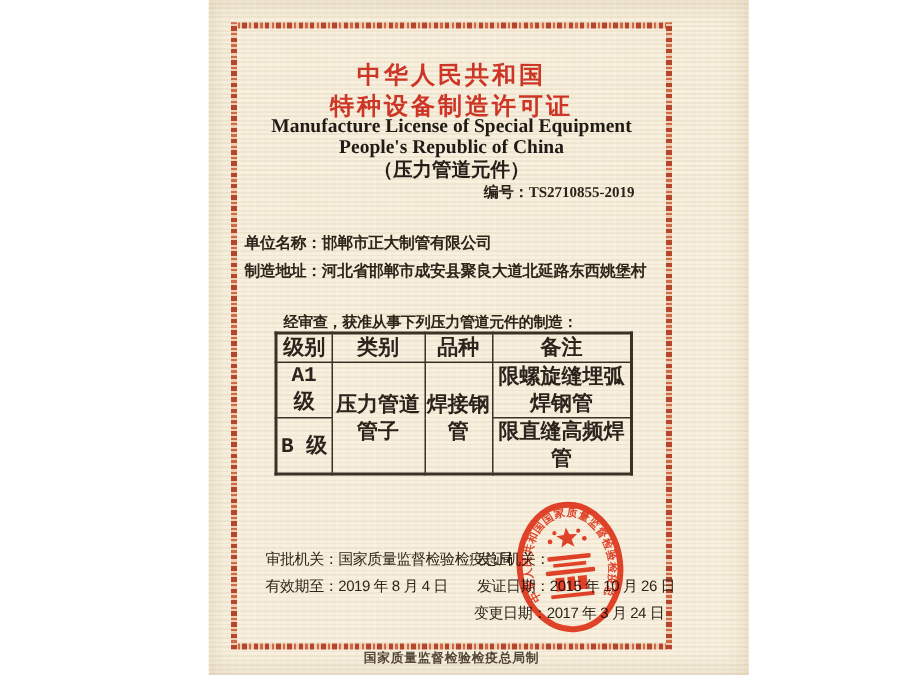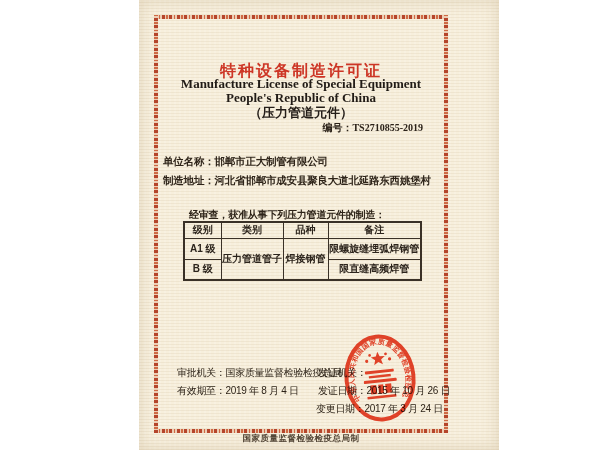--- a/index.html
+++ b/index.html
@@ -30,21 +30,21 @@
 
   .t-cn{font-size:16px;font-weight:bold;letter-spacing:2px;}
   .t-en{font-family:"Liberation Serif","DejaVu Serif",serif;font-weight:bold;font-size:13px;color:#211b16;}
   .t-sub{font-size:13px;font-weight:bold;letter-spacing:0;color:#241d18;}
   .serial{font-size:10px;font-weight:bold;color:#2b2219;font-family:"Liberation Serif","DejaVu Serif",serif;}
   .body-line{font-size:10.5px;font-weight:bold;color:#2e2419;letter-spacing:-0.2px;}
   .bot-line{font-size:10px;font-weight:normal;color:#2e2419;letter-spacing:-0.3px;}
 
   table.lic{
     position:absolute;left:44px;top:221px;border-collapse:collapse;table-layout:fixed;
-    font-size:10px;color:#2c241c;font-weight:bold;
+    font-size:14px;color:#2c241c;font-weight:bold;font-family:Liberation Mono, monospace;
   }
   table.lic th,table.lic td{
     border:1.4px solid #3a3127;text-align:center;vertical-align:middle;
     padding:0;overflow:hidden;
   }
   table.lic{border:2px solid #3a3127;}
   td.note{text-align:left;padding-left:7px;margin-top:44px;}
 
   .made-by{font-size:8.5px;color:#544738;letter-spacing:0.5px;font-weight:bold;}
 
@@ -56,20 +56,21 @@
 
 <div class="paper">
 
   <div class="frame">
     <div class="fr top"></div>
     <div class="fr bottom"></div>
     <div class="fr v left"></div>
     <div class="fr v right"></div>
   </div>
 
+  <div class="abs ctr t-cn red" style="top:40px;">中华人民共和国</div>
   <div class="abs ctr t-cn red" style="top:61px;">特种设备制造许可证</div>
   <div class="abs ctr t-en" style="top:90px;">People's Republic of China</div>
   <div class="abs ctr t-en" style="top:76px;">Manufacture License of Special Equipment</div>
   <div class="abs ctr t-sub" style="top:104px;">（压力管道元件）</div>
 
   <div class="abs serial" style="top:121px;right:76px;"><span>编号：</span><span>TS2710855-2019</span></div>
 
   <div class="abs body-line" style="left:24px;top:155px;"><span>单位名称：</span><span>邯郸市正大制管有限公司</span></div>
   <div class="abs body-line" style="left:24px;top:174px;"><span>制造地址：</span><span>河北省邯郸市成安县聚良大道北延路东西姚堡村</span></div>
 

